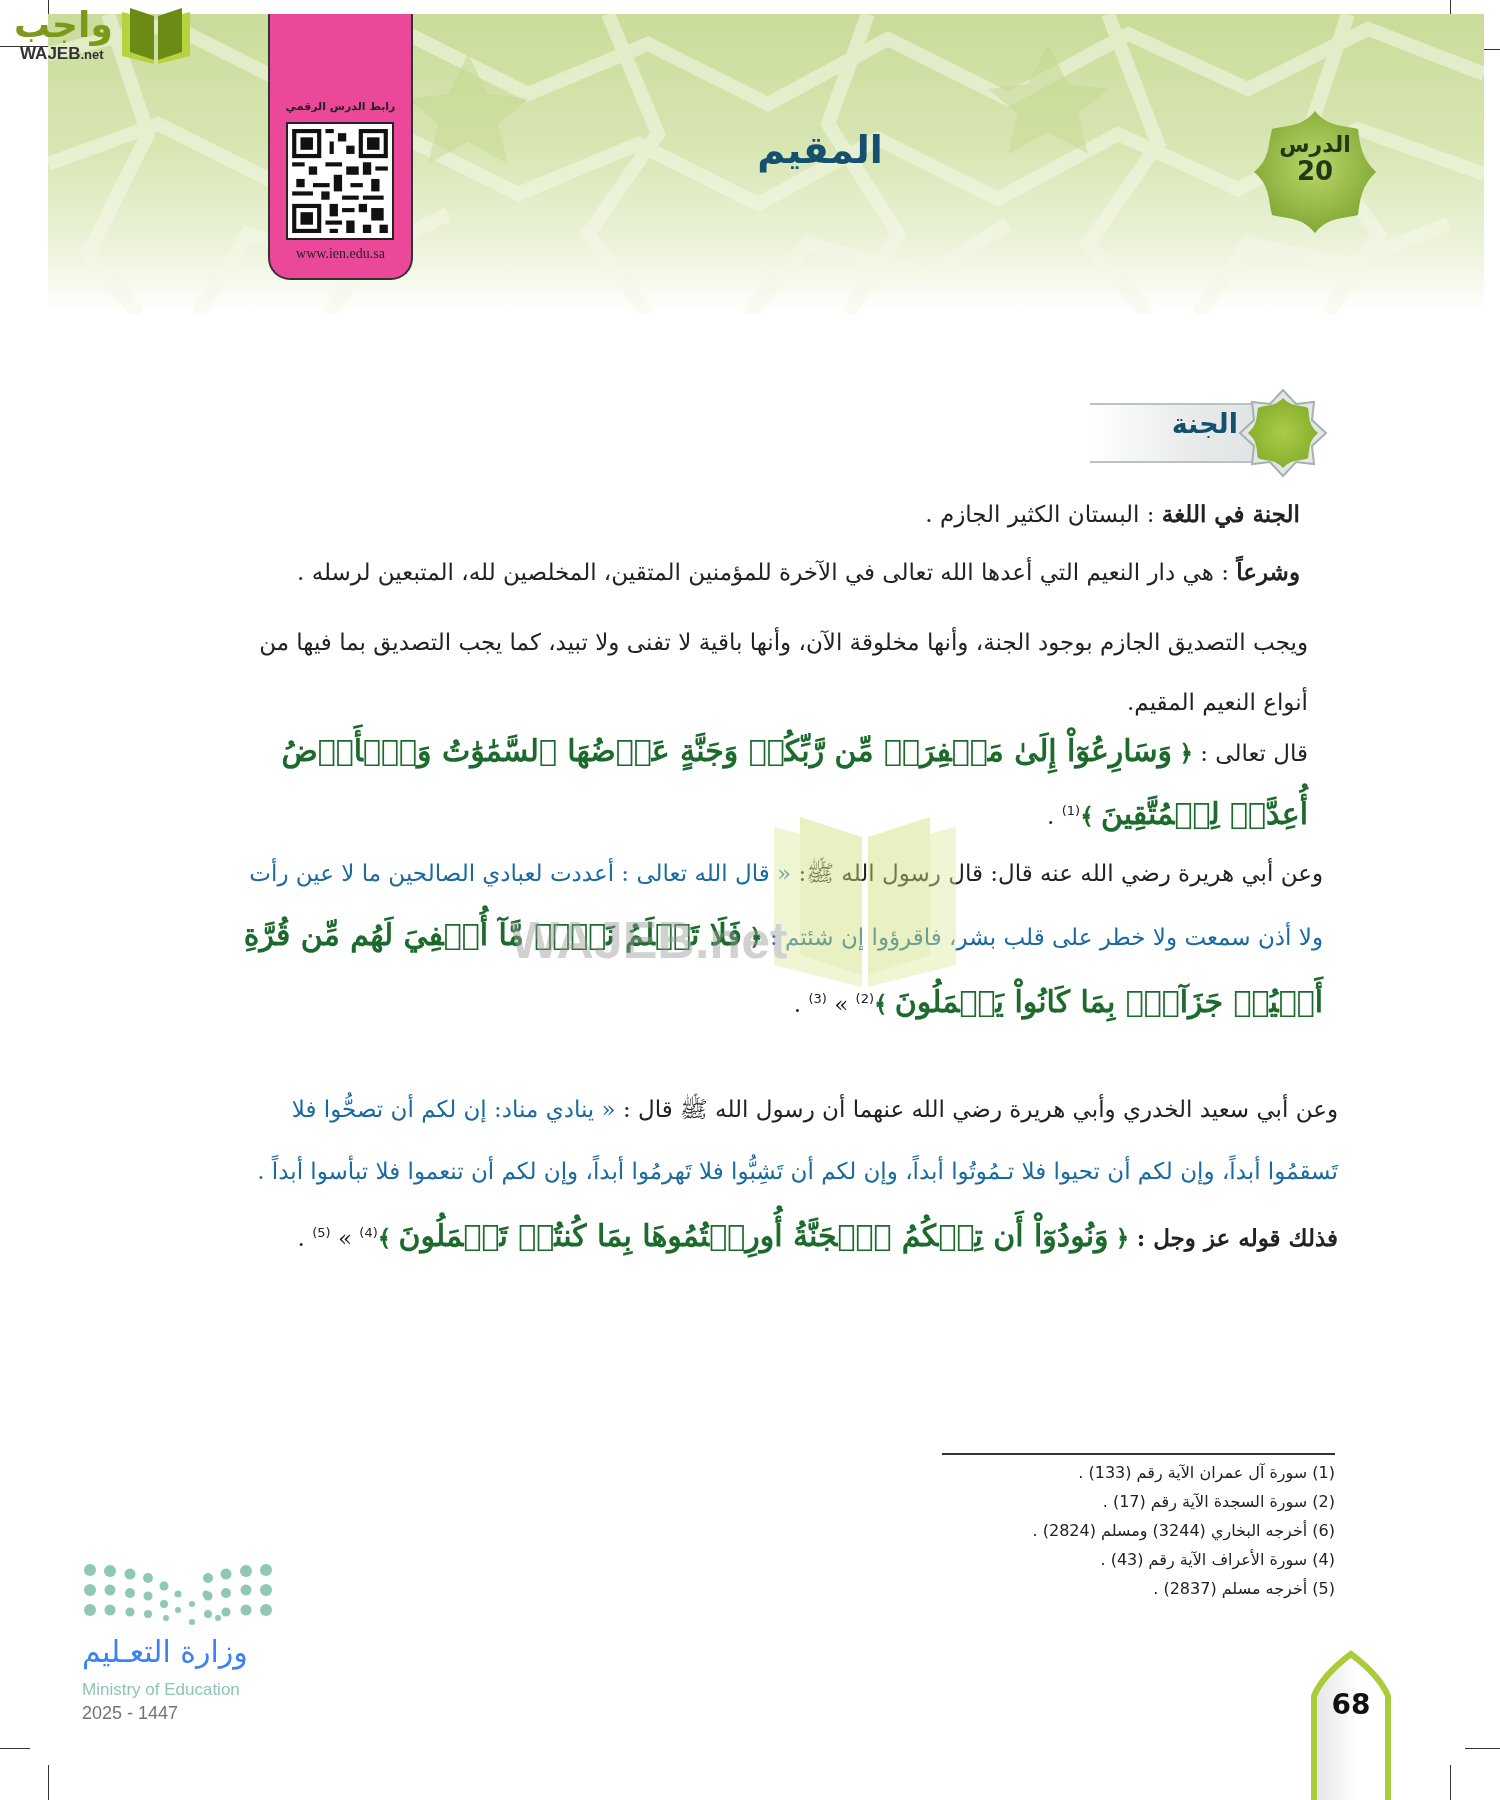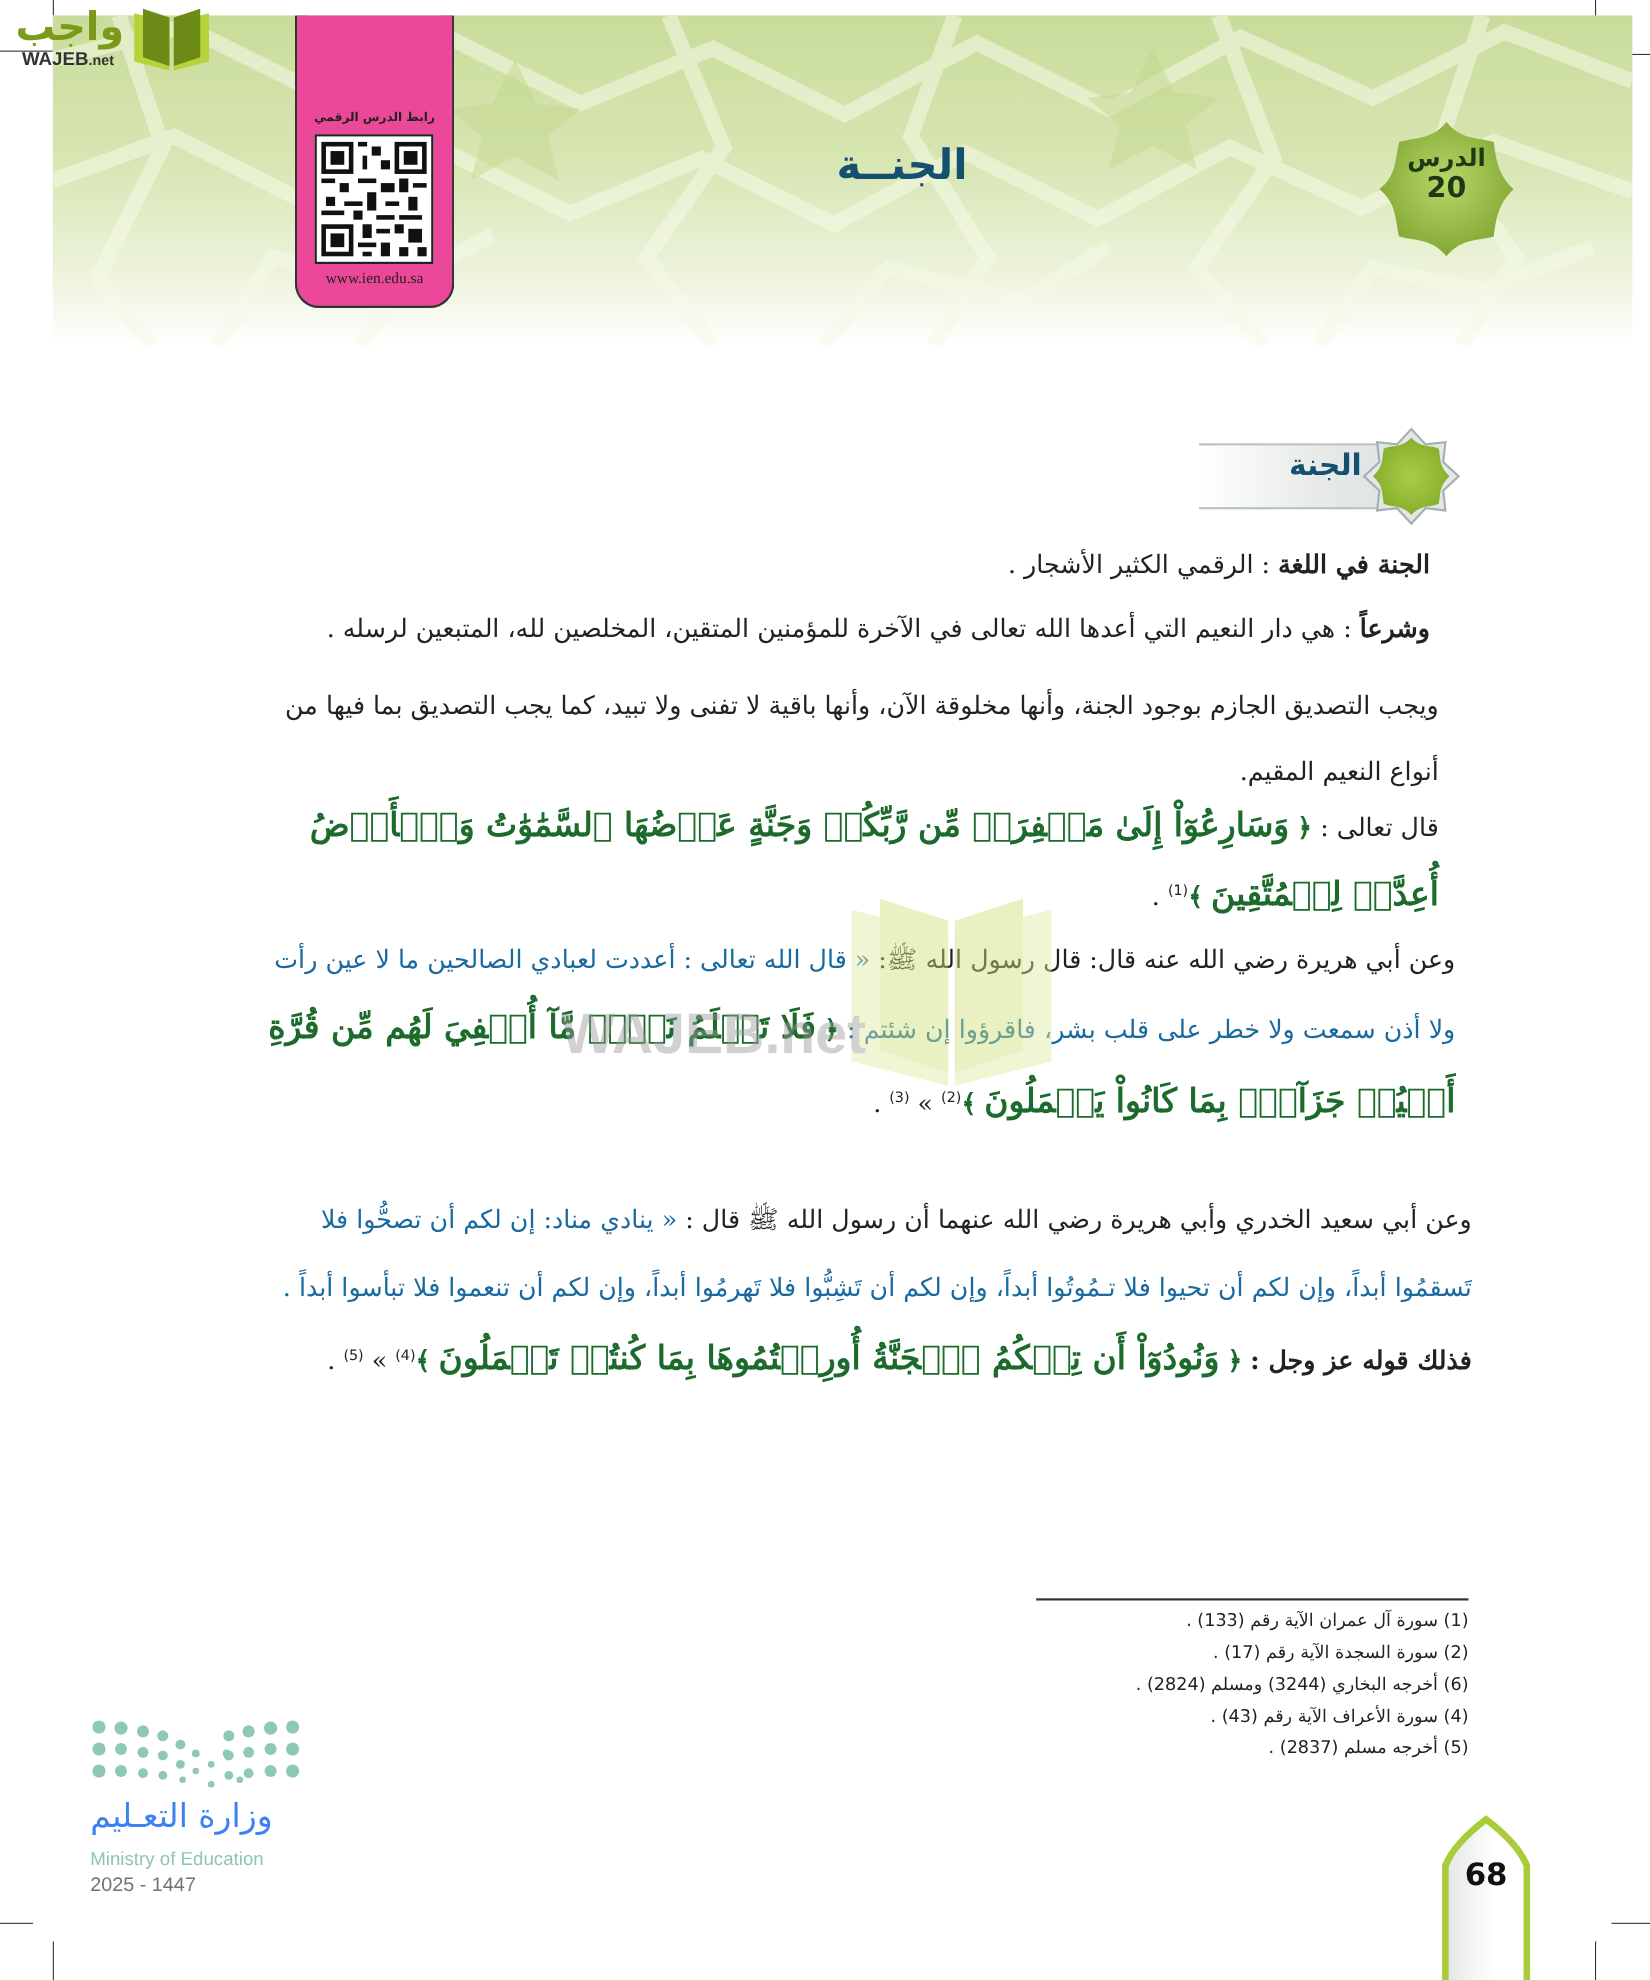--- a/index.html
+++ b/index.html
@@ -205,21 +205,21 @@
         <rect x="14" y="23" width="2" height="3"></rect>
           <rect x="18" y="24" width="2" height="2"></rect>
           <rect x="22" y="24" width="2" height="2"></rect>
           <rect x="10" y="25" width="2" height="1"></rect>
       </g>
     </svg>
   </div>
   <div class="qr-url">www.ien.edu.sa</div>
 </div>
 
-<div class="lesson-title">الجنــة</div>
+<div class="lesson-title">المقيم</div>
 
 <div class="lesson-badge">
   <svg viewBox="0 0 134 134" width="134" height="134">
     <defs>
       <radialGradient id="bg1" cx="50%" cy="45%" r="60%">
         <stop offset="0%" stop-color="#b9d86a"></stop>
           <stop offset="100%" stop-color="#7da330"></stop>
       </radialGradient>
     </defs>
     <path d="M67,6 C80,22 94,20 110,24 C112,40 114,54 128,67 C114,80 112,94 110,110 C94,114 80,112 67,128 C54,112 40,114 24,110 C20,94 22,80 6,67 C22,54 20,40 24,24 C40,20 54,22 67,6 Z" fill="url(#bg1)"></path>
@@ -240,21 +240,21 @@
           <stop offset="100%" stop-color="#84ad2a"></stop>
       </radialGradient>
     </defs>
     <path d="M45,2 L58,16 L76,14 L74,32 L88,45 L74,58 L76,76 L58,74 L45,88 L32,74 L14,76 L16,58 L2,45 L16,32 L14,14 L32,16 Z" fill="#e3e7e7" stroke="#a6b0b1" stroke-width="2"></path>
     <path d="M45,10 C55,20 62,16 70,20 C72,30 70,36 80,45 C70,54 72,60 70,70 C62,74 55,70 45,80 C35,70 28,74 20,70 C18,60 20,54 10,45 C20,36 18,30 20,20 C28,16 35,20 45,10 Z" fill="url(#bg2)"></path>
   </svg>
 </div>
 
 <div class="body" style="top:498px;">
   <span class="b">الجنة في اللغة</span>
-  <span>: الرقمي الكثير الأشجار .</span>
+  <span>: البستان الكثير الجازم .</span>
 </div>
 
 <div class="body" style="top:556px;">
   <span class="b">وشرعاً</span>
   <span>: هي دار النعيم التي أعدها الله تعالى في الآخرة للمؤمنين المتقين، المخلصين لله، المتبعين لرسله .</span>
 </div>
 
 <div class="body" style="top:612px; line-height:60px; width:1090px; left:218px;">
   <span>ويجب التصديق الجازم بوجود الجنة، وأنها مخلوقة الآن، وأنها باقية لا تفنى ولا تبيد، كما يجب التصديق بما فيها من أنواع النعيم المقيم.</span>
 </div>

